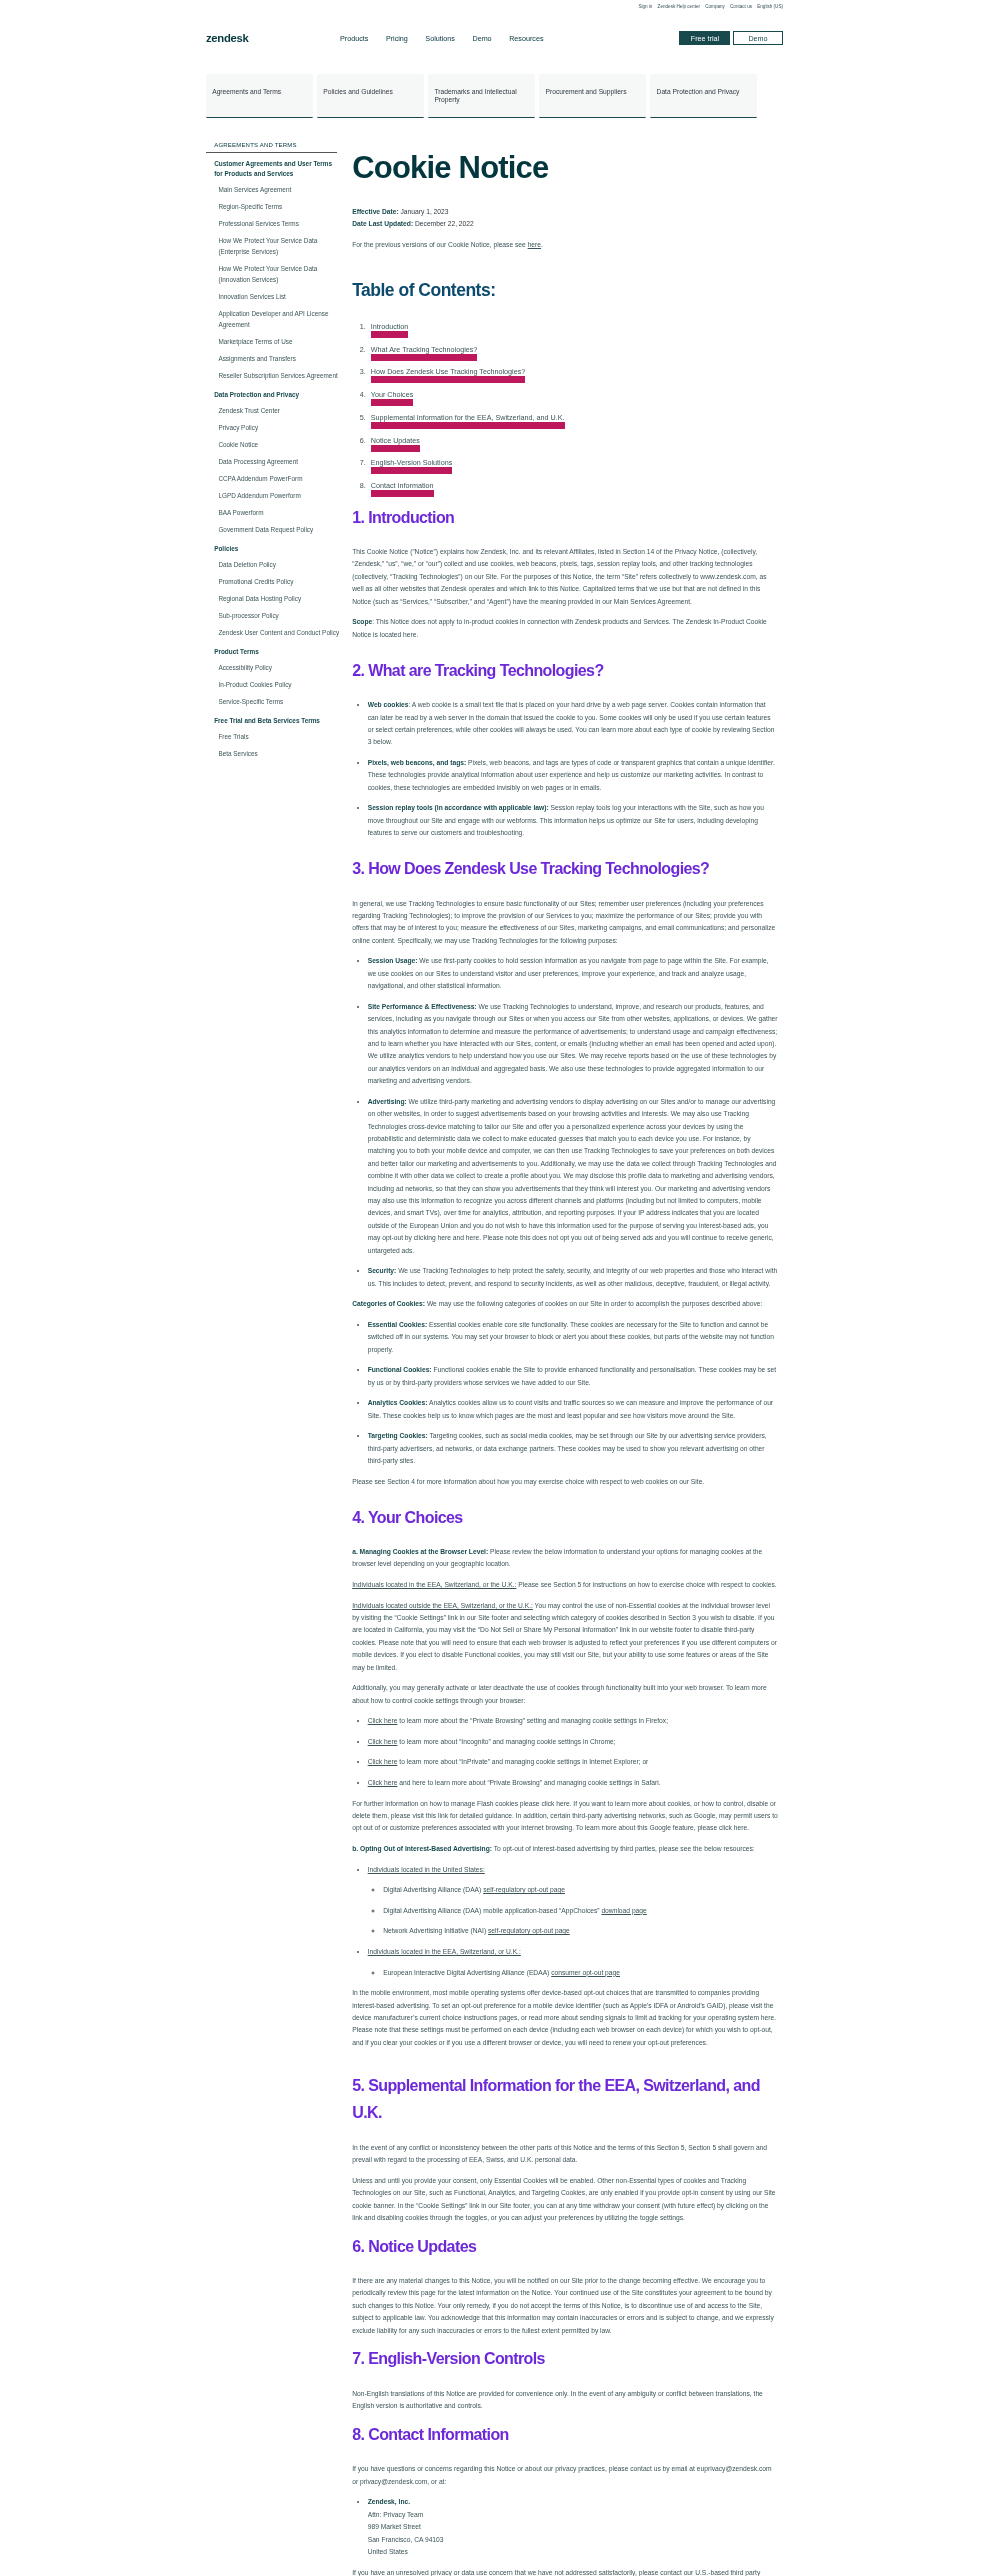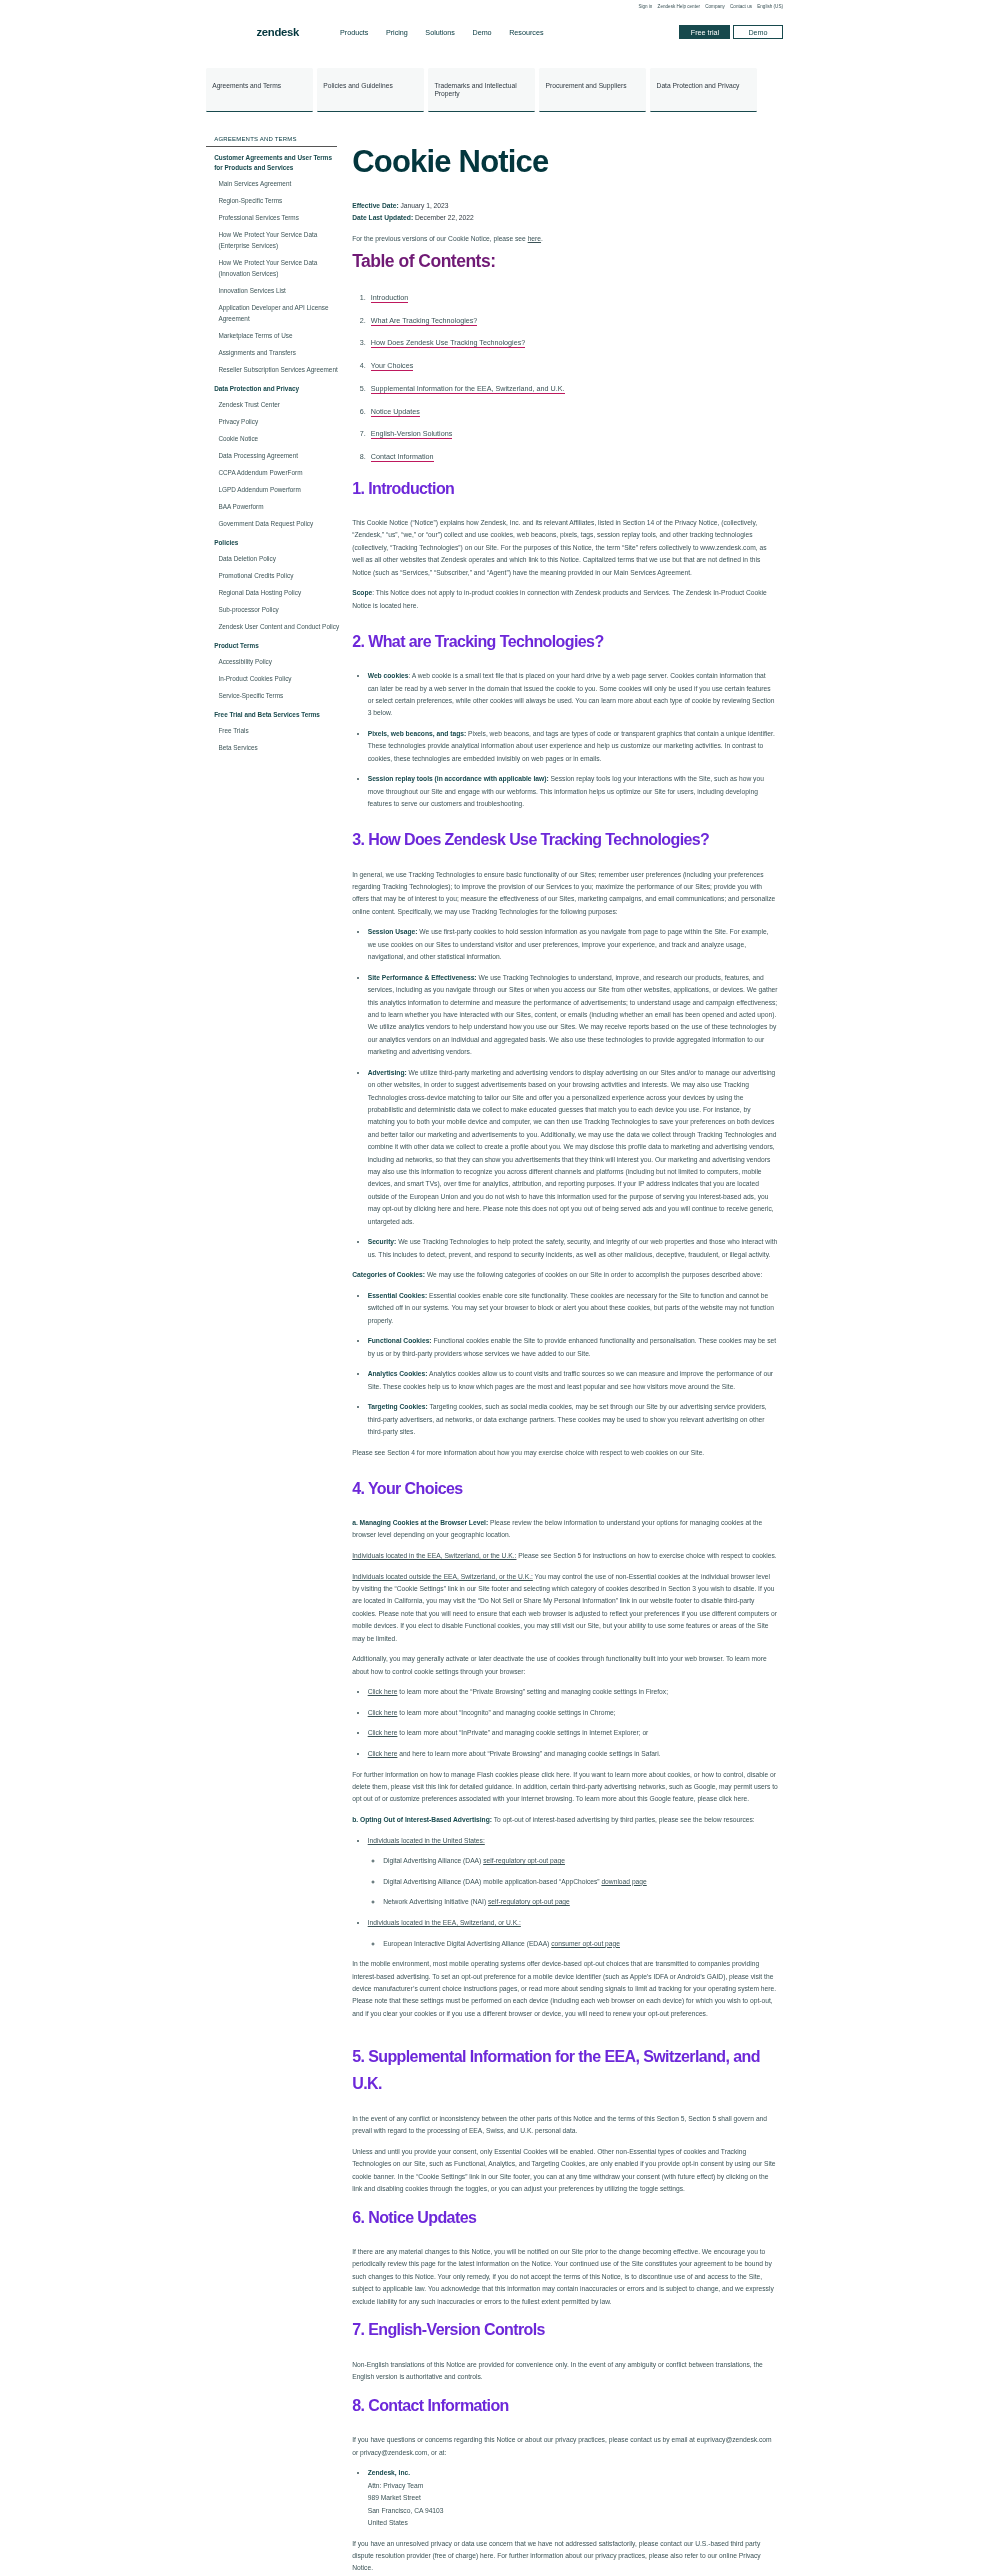--- a/index.html
+++ b/index.html
@@ -4,21 +4,21 @@
 <style>
   * { box-sizing: border-box; margin: 0; padding: 0; }
   body { font-family: "Liberation Sans", sans-serif; color: #1f3b3f; background: #fff; width: 989px; }
   .wrap { width: 577px; margin: 0 auto; position: relative; }
 
   
   .util { height: 11.3px; display: flex; justify-content: flex-end; gap: 5.2px; font-size: 4.6px; color: #3b5357; padding-top: 4.1px; width: 577px; margin: 0 auto; }
   .util span { cursor: pointer; }
 
   
-  .nav { display: flex; align-items: center; height: 26px; margin-top: 8px; text-align: right; }
+  .nav { display: flex; align-items: center; height: 26px; margin-top: 14px; }
   .logo { font-family: "Liberation Sans", sans-serif; font-weight: 700; font-size: 11.3px; color: #03363d; letter-spacing: -0.3px; width: 93px; }
   .nav-links { display: flex; gap: 17.5px; margin-left: 0; flex: 1; font-size: 7.2px; color: #03363d; }
   .nav-links span { cursor: pointer; }
   .nav-btns { display: flex; gap: 2.6px; }
   .nav-btns div { display: flex; align-items: center; justify-content: center; height: 14px; font-size: 7.2px; cursor: pointer; }
   .nav-btns .trial { background: #17494d; color: #fff; width: 22px; padding: 0 11.3px; width: auto; }
   .nav-btns .demo { border: 1px solid #17494d; color: #17494d; padding: 0 14.4px; }
 
   
   .cats { display: flex; gap: 4.1px; margin-top: 23px; }
@@ -30,24 +30,24 @@
   .side-head { font-size: 6px; letter-spacing: 0.2px; color: #03363d; padding: 0 0 4.1px 8.2px; border-bottom: 0.5px solid #555; margin-right: 3.1px; }
   .side-group { font-weight: 700; font-size: 6.4px; line-height: 10.8px; color: #17494d; padding: 5.2px 0 2.1px 8.2px; }
   .side-item { font-size: 6.4px; line-height: 10.8px; color: #3d5558; padding: 3.1px 0 3.1px 12.4px; cursor: pointer; }
 
   .content { width: 431px; padding-left: 5.2px; }
   h1.title { font-size: 31px; font-weight: 700; color: #03363d; letter-spacing: -0.8px; margin-top: 8.2px; line-height: 36px; }
   .meta { font-size: 6.7px; line-height: 12.4px; margin-top: 19.6px; color: #2f3941; }
   .meta b { color: #17494d; }
   p { font-size: 6.7px; line-height: 12.4px; color: #3b5357; margin-top: 8.2px; }
   p b, li b { color: #17494d; }
-  h2.toc-title { font-size: 17.5px; font-weight: 900; color: #701a75; margin-top: 6px; letter-spacing: -0.5px; }
+  h2.toc-title { font-size: 17.5px; font-weight: 900; color: #0c4a6e; margin-top: 29px; letter-spacing: -0.5px; }
   ol.toc { margin-top: 20.6px; padding-left: 15.5px; }
   ol.toc li { font-size: 7.2px; color: #3b5357; line-height: 10.3px; margin-bottom: 12.4px; padding-left: 3.1px; }
-  ol.toc li span { border-bottom: 1px solid #be185d; cursor: pointer; }
+  ol.toc li span { border-bottom: 7px solid #be185d; cursor: pointer; }
   h2.sec { font-size: 16px; font-weight: 700; color: #6d28d9; letter-spacing: -0.6px; line-height: 27px; margin-top: 4.1px; margin-bottom: 15.5px; }
   ul.bul { margin-top: 8.2px; padding-left: 15.5px; }
   ul.bul > li { font-size: 6.7px; line-height: 12.4px; color: #3b5357; margin-bottom: 8.2px; }
   ul.sub { list-style: circle; padding-left: 15.5px; margin-top: 8.2px; }
   ul.sub li { margin-bottom: 8.2px; }
   .u { text-decoration: underline; cursor: pointer; }
 </style>
 </head>
 <body>
 

